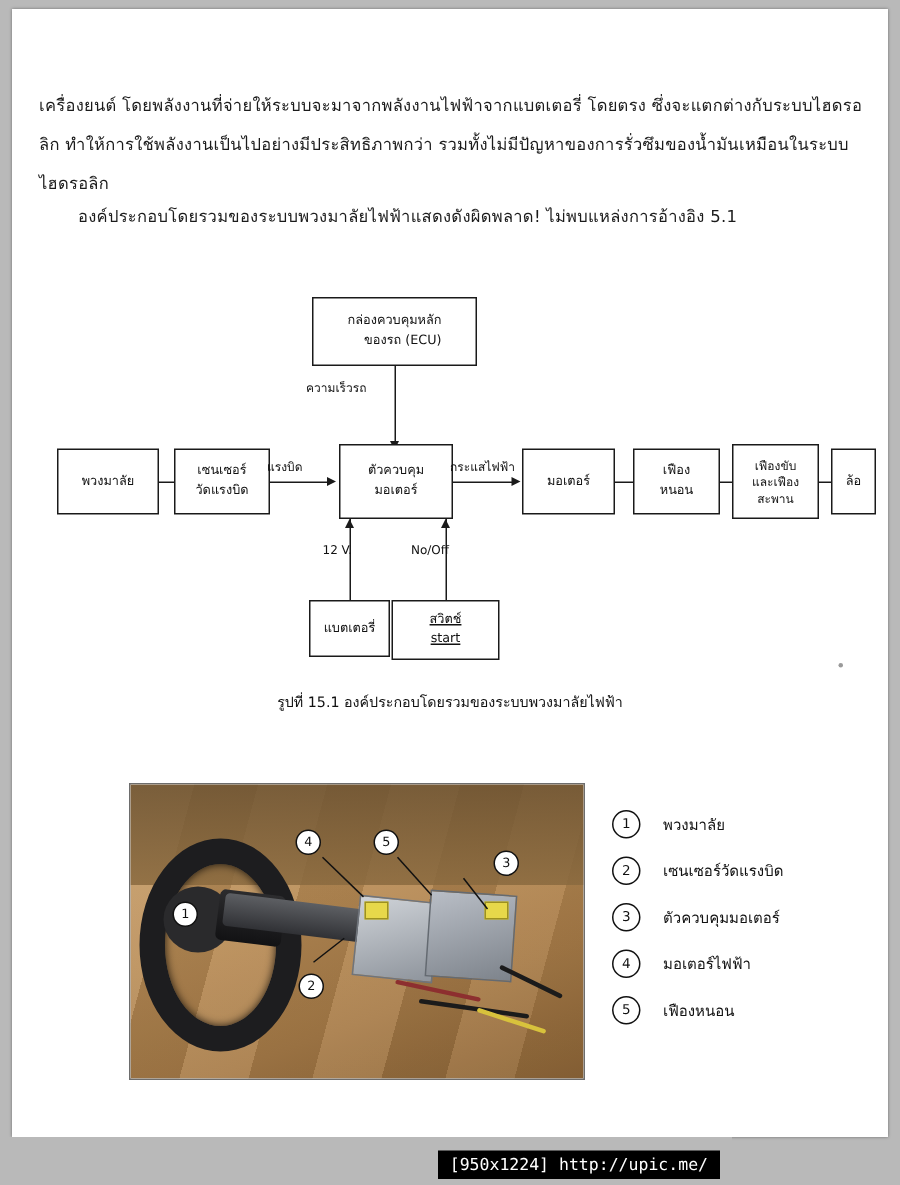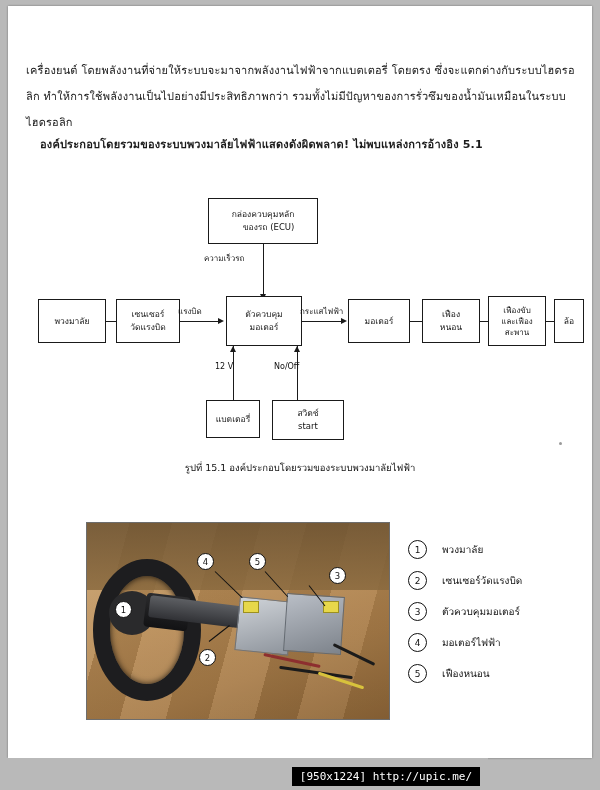--- a/index.html
+++ b/index.html
@@ -17,21 +17,21 @@
     overflow:hidden;
   }
   .para{
     position:absolute;
     font-size:11px;
     color:#1b1b1b;
     line-height:26px;
     letter-spacing:.2px;
   }
   .p1{left:18px;top:52px;width:552px;}
-  .p2{left:32px;top:126px;width:520px;font-weight:bold;}
+  .p2{left:44px;top:126px;width:520px;}
 
   
   .diagram{position:absolute;left:0;top:180px;width:584px;height:280px;}
   .box{
     position:absolute;
     border:1px solid #1a1a1a;
     background:#fff;
     display:flex;align-items:center;justify-content:center;
     text-align:center;
     font-size:8.5px;
@@ -223,21 +223,21 @@
     <div class="ln lh" style="left:294px;top:135px;width:40px;"></div>
     <div class="arrow" style="left:333px;top:131.5px;"></div>
     <div class="lbl" style="left:292px;top:119px;">กระแสไฟฟ้า</div>
 
     <div class="ln lh" style="left:402px;top:135px;width:12px;"></div>
     <div class="ln lh" style="left:472px;top:135px;width:8px;"></div>
     <div class="ln lh" style="left:538px;top:135px;width:8px;"></div>
 
     <div class="box" style="left:198px;top:214px;width:54px;height:38px;">แบตเตอรี่</div>
 
-    <div class="box" style="left:264px;top:214px;width:72px;height:40px;white-space:pre-line;">สวิตช์
+    <div class="box" style="left:253px;top:214px;width:72px;height:40px;white-space:pre-line;text-decoration:underline;">สวิตช์
 start</div>
 
     <div class="ln lv" style="left:225px;top:160px;height:54px;"></div>
     <div class="arrow-up" style="left:221.5px;top:160px;"></div>
     <div class="ln lv" style="left:289px;top:160px;height:54px;"></div>
     <div class="arrow-up" style="left:285.5px;top:160px;"></div>
 
     <div class="lbl" style="left:207px;top:176px;">12 V.</div>
     <div class="lbl" style="left:266px;top:176px;">No/Off</div>
   </div>

